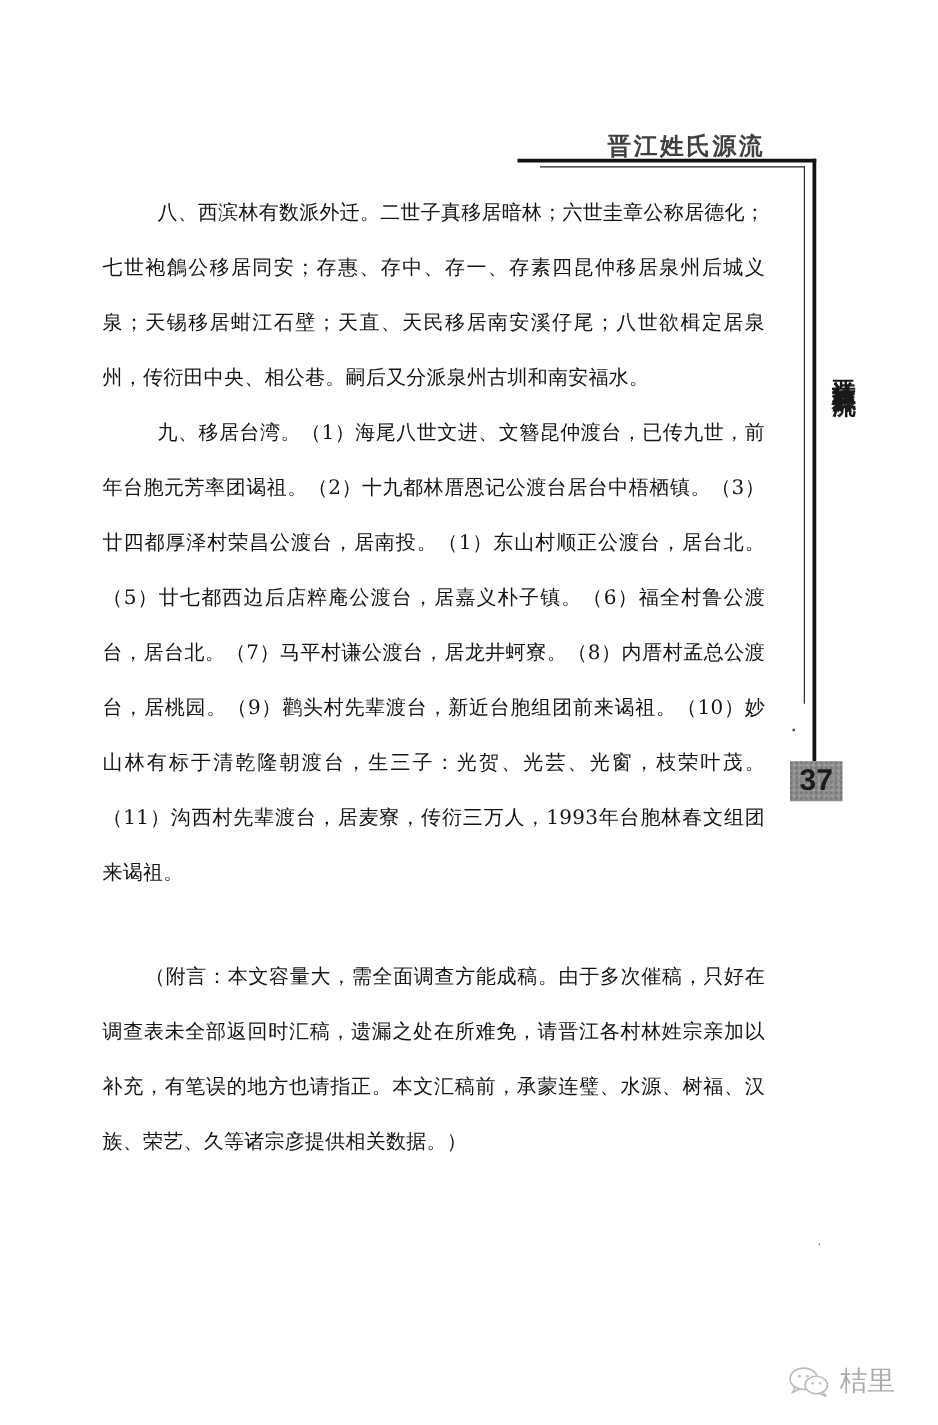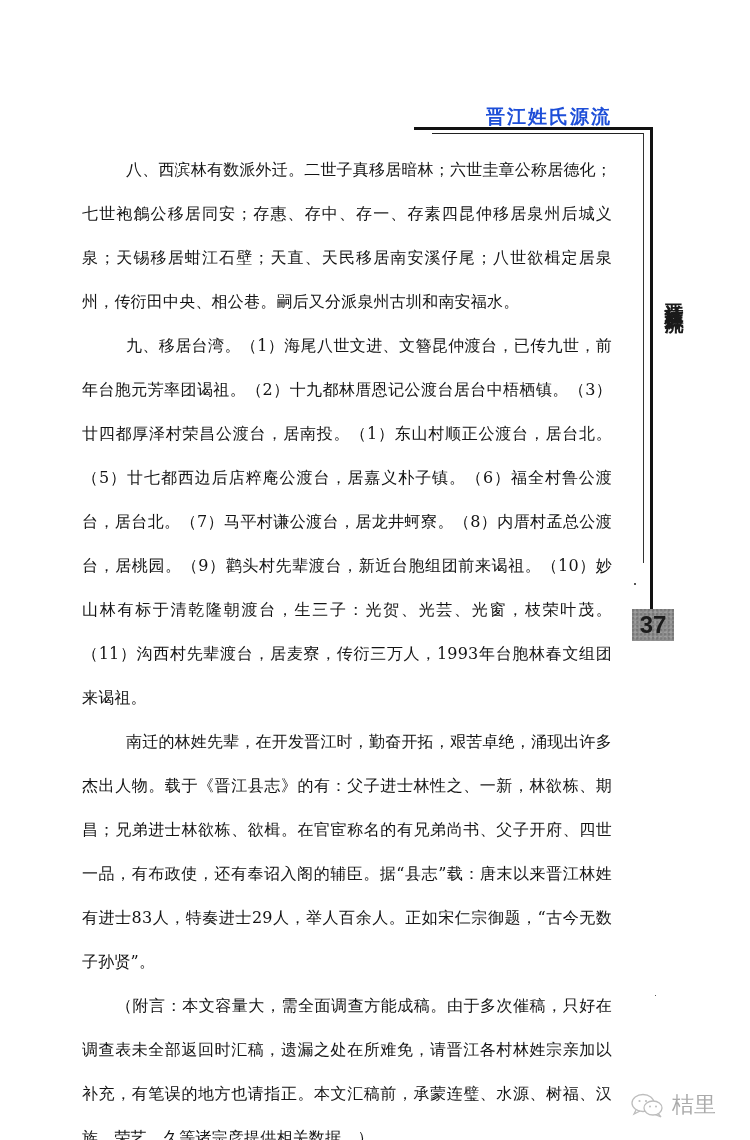--- a/index.html
+++ b/index.html
@@ -15,21 +15,21 @@
       font-family: "DejaVu Serif", "Liberation Serif", serif;
       color: #141414;
     }
     .running-header {
       position: absolute;
       left: 486px;
       top: 104px;
       font-size: 19px;
       font-weight: bold;
       letter-spacing: 2px;
-      color: #1d4ed8;
+      color: #404040;
       white-space: nowrap;
     }
     .rule-thick-h {
       position: absolute;
       left: 414px;
       top: 127px;
       width: 239px;
       height: 3px;
       background: #111;
     }
@@ -101,20 +101,21 @@
       text-align: justify;
       text-align-last: left;
       letter-spacing: 0.2px;
     }
     .para {
       margin: 0;
       text-indent: 44px;
     }
     .para.note {
       text-indent: 34px;
+      margin-top: 39px;
     }
     .watermark {
       position: absolute;
       left: 630px;
       top: 1090px;
       display: flex;
       align-items: center;
       gap: 6px;
       color: #b5b5b5;
       text-align: center;
@@ -150,21 +151,20 @@
 
   <div class="side-title">晋江林姓源流</div>
 
   <div class="page-number-box">
     <span class="page-number">37</span>
   </div>
 
   <div class="body-text">
     <p class="para">八、西滨林有数派外迁。二世子真移居暗林；六世圭章公称居德化；七世袍鶬公移居同安；存惠、存中、存一、存素四昆仲移居泉州后城义泉；天锡移居蚶江石壁；天直、天民移居南安溪仔尾；八世欲楫定居泉州，传衍田中央、相公巷。嗣后又分派泉州古圳和南安福水。</p>
     <p class="para">九、移居台湾。（1）海尾八世文进、文簪昆仲渡台，已传九世，前年台胞元芳率团谒祖。（2）十九都林厝恩记公渡台居台中梧栖镇。（3）廿四都厚泽村荣昌公渡台，居南投。（1）东山村顺正公渡台，居台北。（5）廿七都西边后店粹庵公渡台，居嘉义朴子镇。（6）福全村鲁公渡台，居台北。（7）马平村谦公渡台，居龙井蚵寮。（8）内厝村孟总公渡台，居桃园。（9）鹳头村先辈渡台，新近台胞组团前来谒祖。（10）妙山林有标于清乾隆朝渡台，生三子：光贺、光芸、光窗，枝荣叶茂。（11）沟西村先辈渡台，居麦寮，传衍三万人，1993年台胞林春文组团来谒祖。</p>
-    <p class="para">南迁的林姓先辈，在开发晋江时，勤奋开拓，艰苦卓绝，涌现出许多杰出人物。载于《晋江县志》的有：父子进士林性之、一新，林欲栋、期昌；兄弟进士林欲栋、欲楫。在官宦称名的有兄弟尚书、父子开府、四世一品，有布政使，还有奉诏入阁的辅臣。据“县志”载：唐末以来晋江林姓有进士83人，特奏进士29人，举人百余人。正如宋仁宗御题，“古今无数子孙贤”。</p>
     <p class="para note">（附言：本文容量大，需全面调查方能成稿。由于多次催稿，只好在调查表未全部返回时汇稿，遗漏之处在所难免，请晋江各村林姓宗亲加以补充，有笔误的地方也请指正。本文汇稿前，承蒙连璧、水源、树福、汉族、荣艺、久等诸宗彦提供相关数据。）</p>
   </div>
 
   <div class="speck" style="left:634px; top:583px;"></div>
   <div class="speck" style="left:655px; top:995px; width:1px; height:1px;"></div>
 
   <div class="watermark">
     <span class="watermark-icon">
       <svg width="36" height="26" viewBox="0 0 36 26">
         <ellipse cx="13" cy="11" rx="11" ry="8.5" fill="none" stroke="#bdbdbd" stroke-width="1.3"></ellipse>

